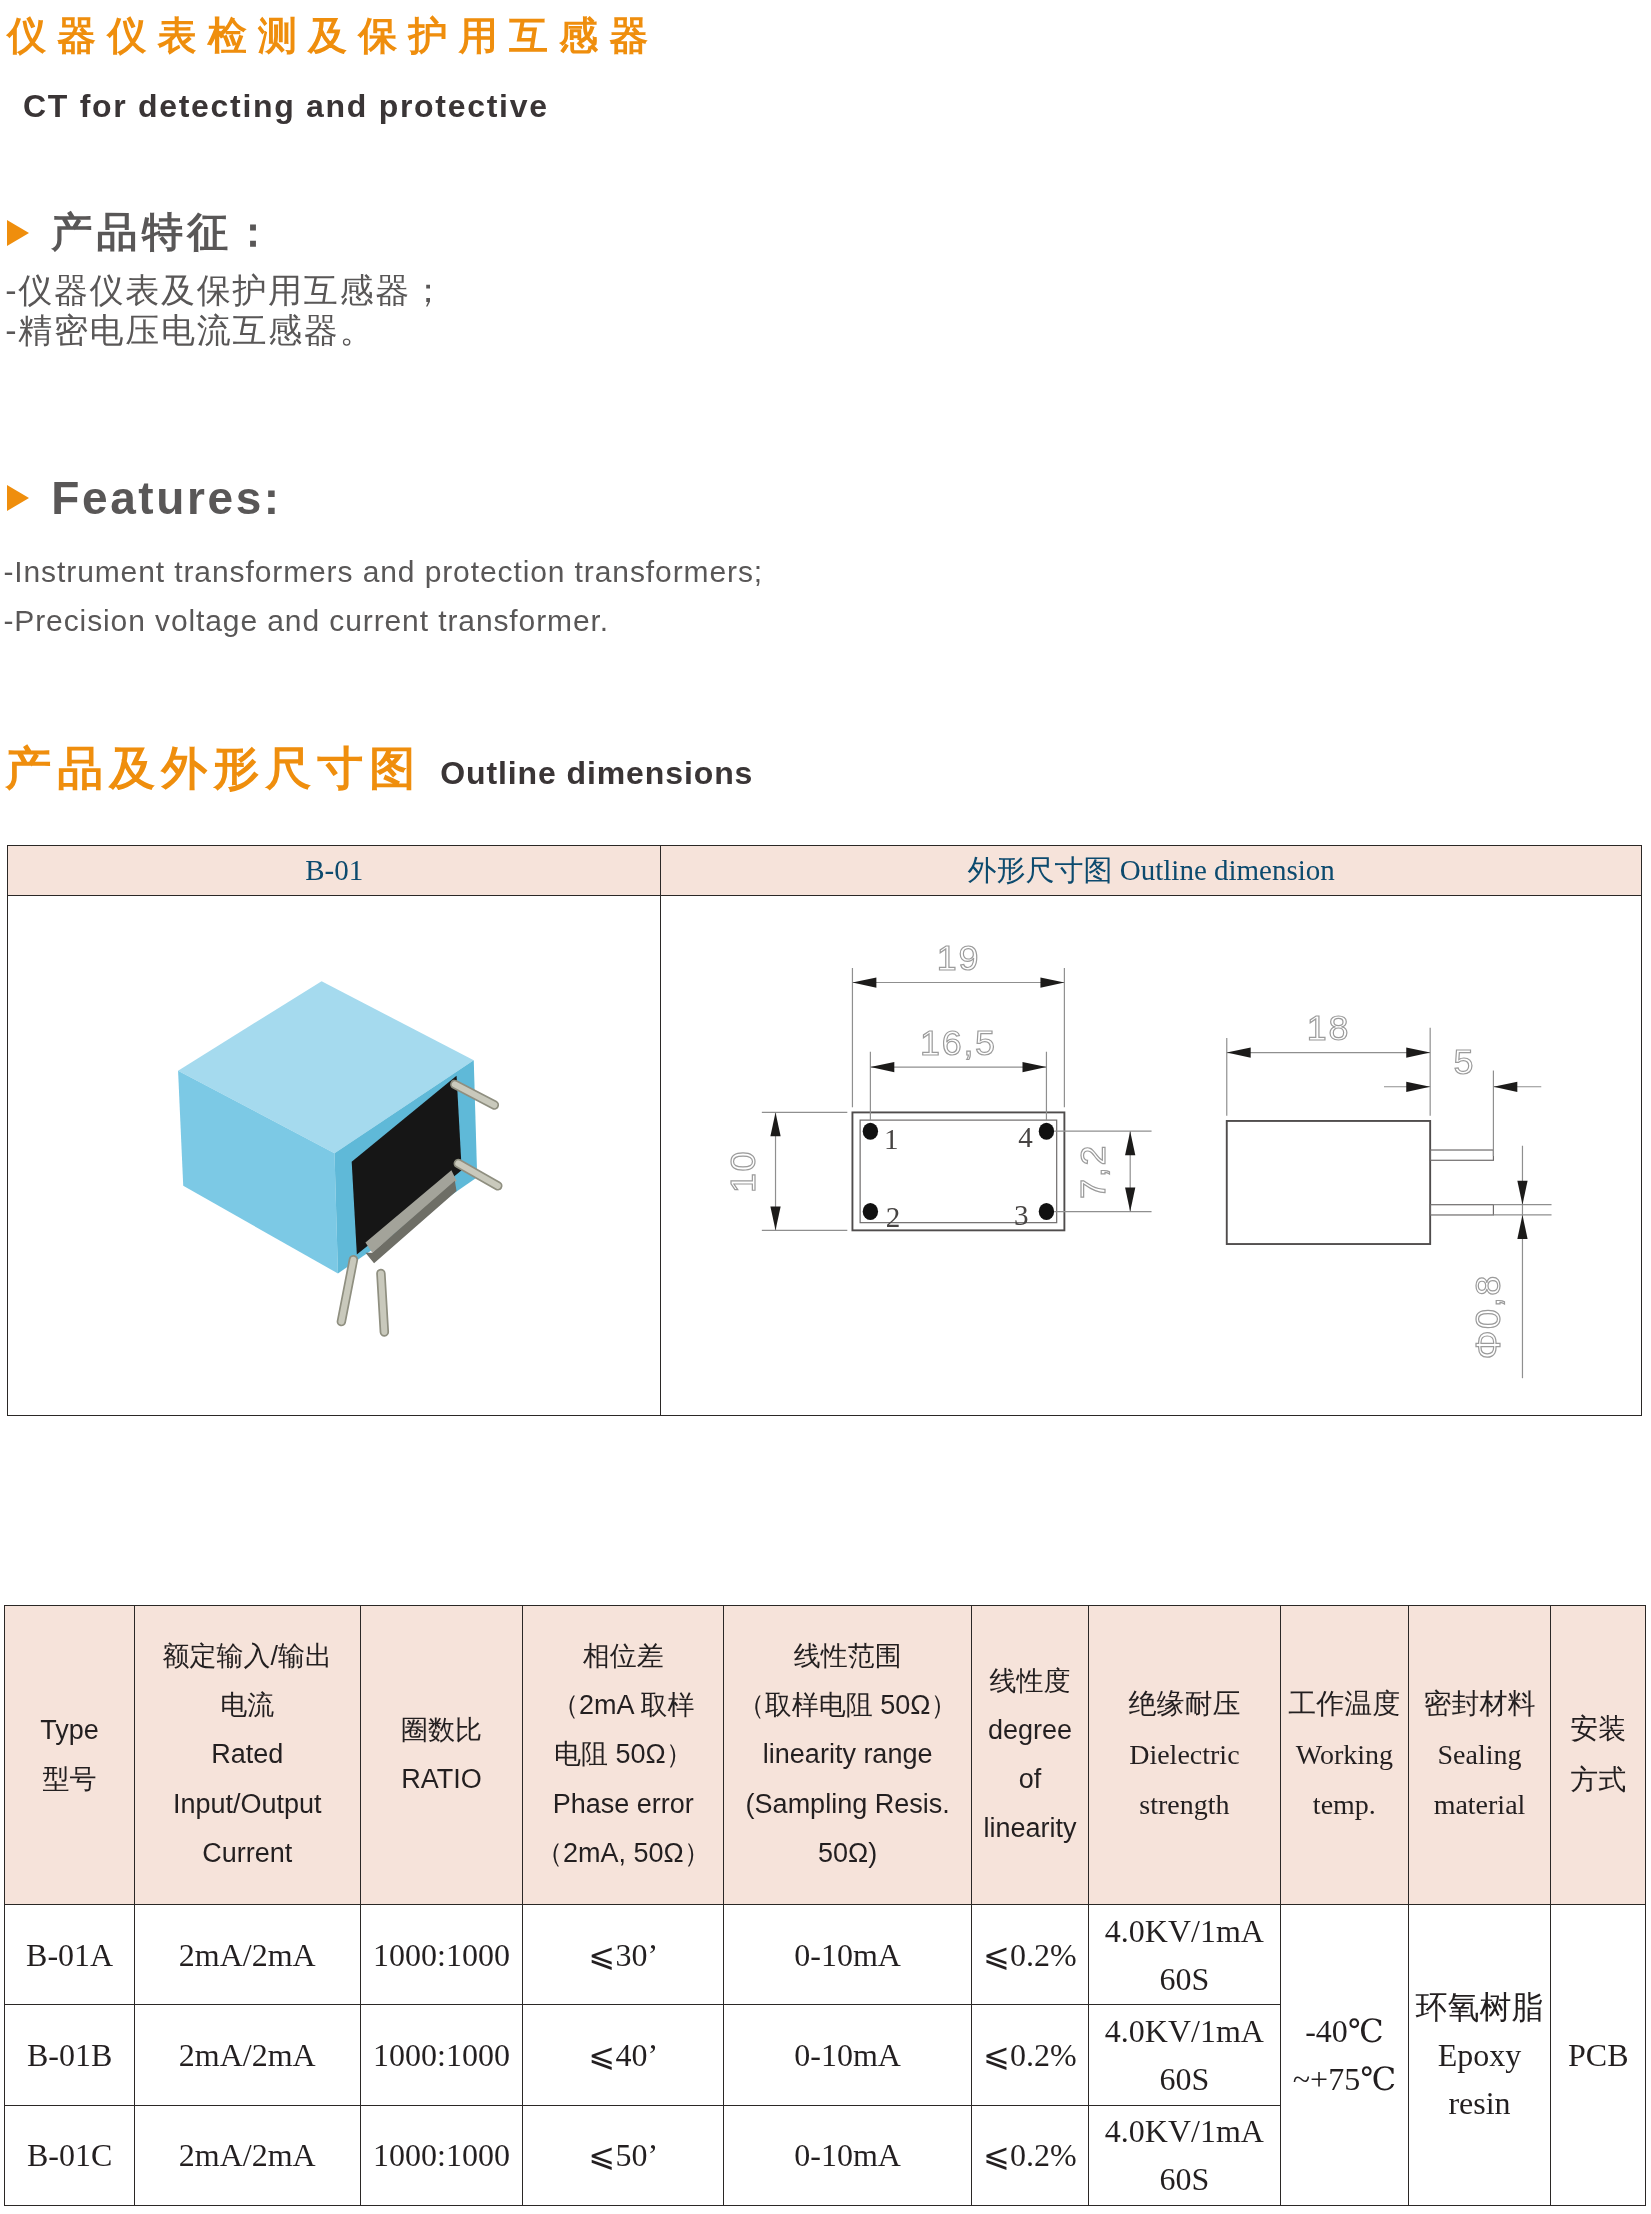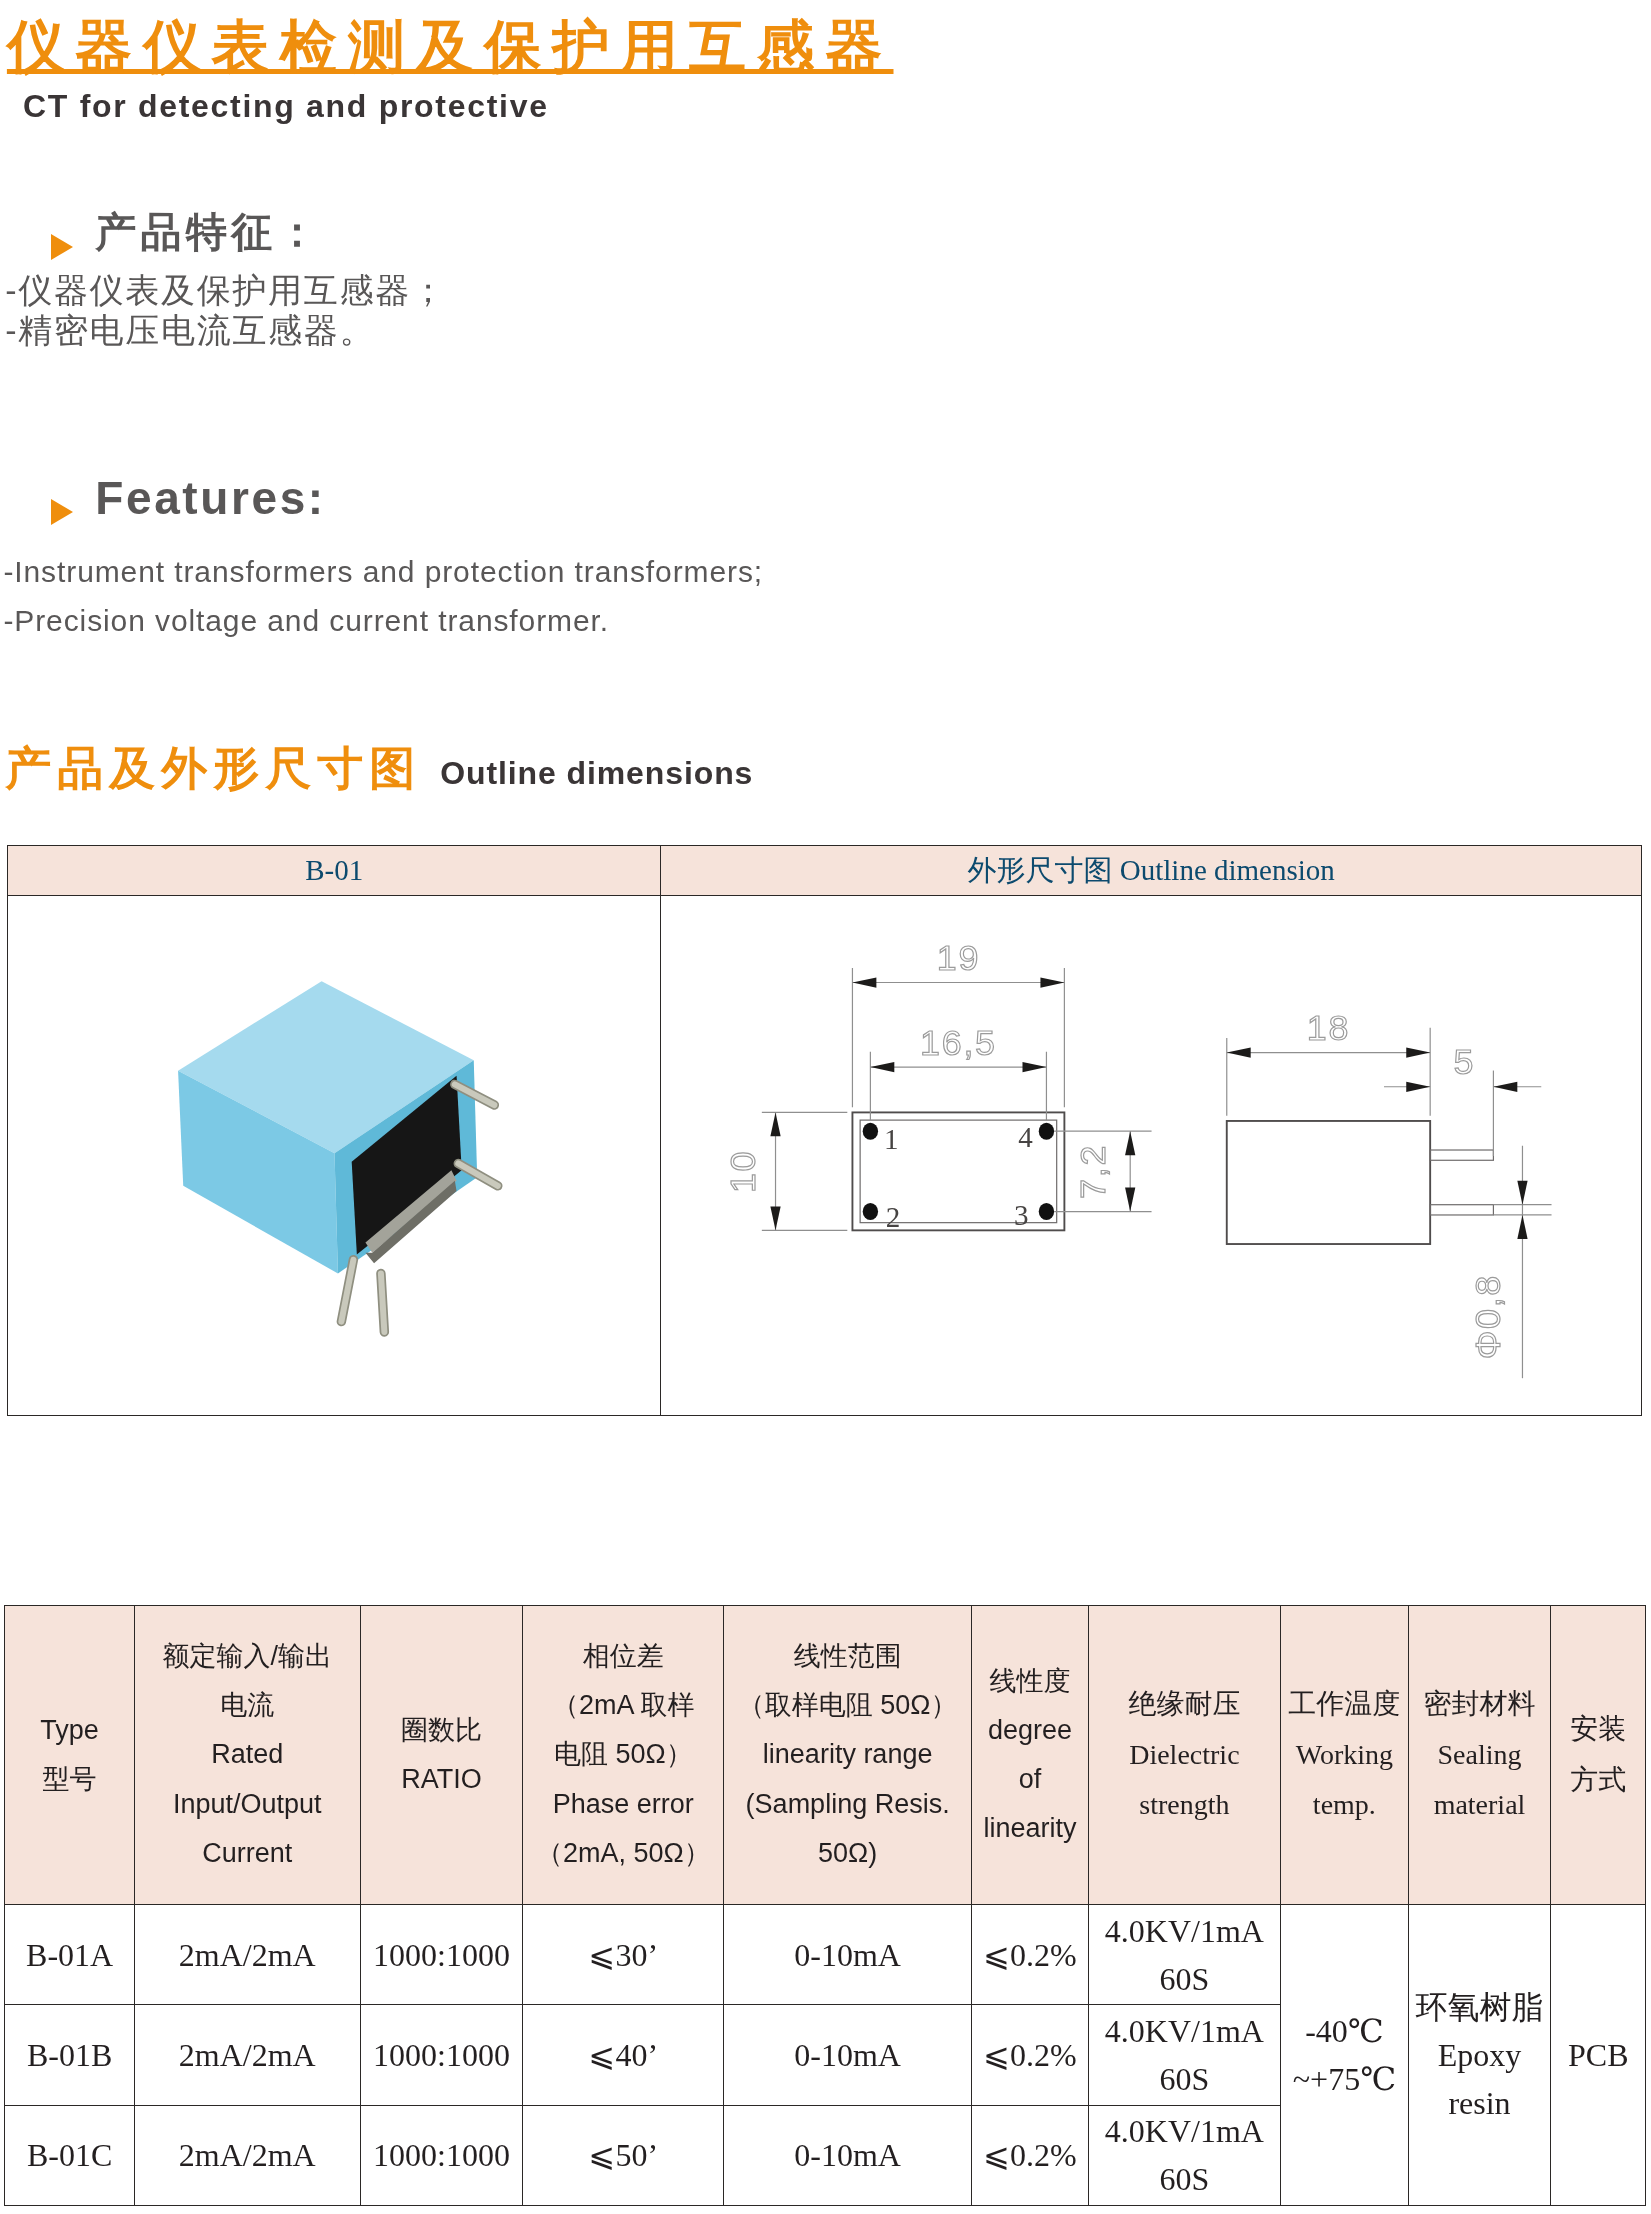--- a/index.html
+++ b/index.html
@@ -8,24 +8,24 @@
     --gray:#595757;
     --border:#2B2826;
     --pink:#F6E3DA;
   }
   *{margin:0;padding:0;box-sizing:border-box;}
   html,body{background:#ffffff;}
   .page{position:relative;width:1652px;height:2215px;background:#fff;overflow:hidden;
         font-family:"Liberation Sans",sans-serif;color:var(--dark);}
   .abs{position:absolute;}
 
-  .title-cn{left:6.9px;top:8.6px;font-size:57px;font-weight:bold;color:var(--orange);letter-spacing:11.2px;white-space:nowrap;text-decoration:underline;}
+  .title-cn{left:6.9px;top:8.6px;font-size:39px;font-weight:bold;color:var(--orange);letter-spacing:11.2px;white-space:nowrap;}
   .title-en{left:23px;top:88px;font-size:32px;font-weight:600;color:var(--dark);letter-spacing:1.7px;}
 
-  .sec-head{display:flex;align-items:flex-end;margin-left:44px;}
+  .sec-head{display:flex;align-items:center;}
   .tri{width:0;height:0;border-left:22.4px solid var(--orange);
        border-top:13.8px solid transparent;border-bottom:13.8px solid transparent;margin-right:22.4px;flex:0 0 auto;}
   .feat-cn{left:6.9px;top:205px;font-size:41px;font-weight:bold;color:var(--gray);letter-spacing:4.3px;}
   .feat-en{left:6.9px;top:471px;font-size:46px;font-weight:bold;color:var(--gray);letter-spacing:2.6px;}
 
   .bullets-cn{left:5.2px;top:270px;font-size:34px;color:var(--gray);line-height:40px;letter-spacing:1.7px;white-space:pre-line;}
   .bullets-en{left:3.4px;top:547px;font-size:30px;color:var(--gray);line-height:49px;letter-spacing:0.9px;white-space:pre-line;}
 
   .section-title{display:flex;align-items:baseline;white-space:nowrap;}
   .section-title .cn{font-size:46px;font-weight:bold;color:var(--orange);letter-spacing:6px;}

